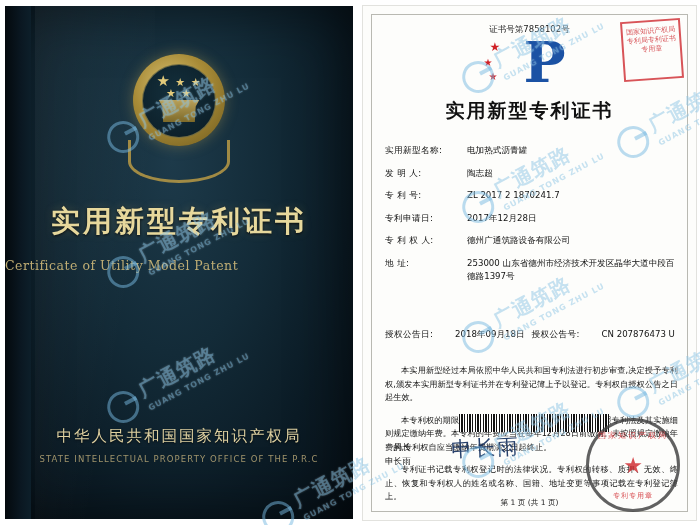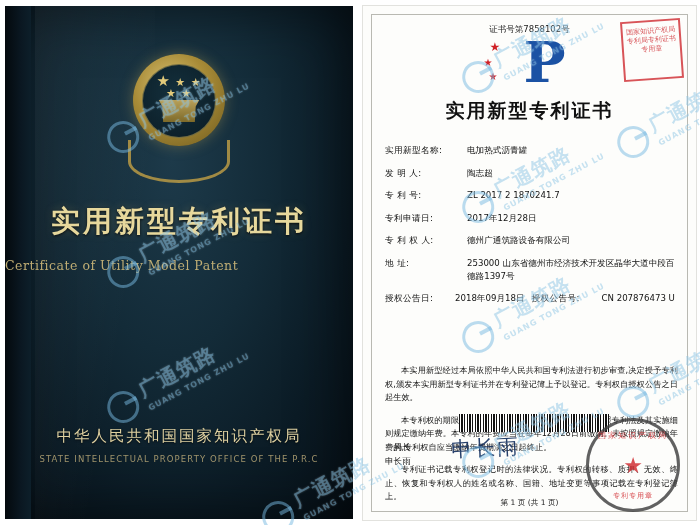--- a/index.html
+++ b/index.html
@@ -237,21 +237,21 @@
     letter-spacing: 0.4px;
   }
   .field-value {
     flex: 1 1 auto;
   }
 
   .grant-row {
     display: flex;
     margin-bottom: 9.5px;
   }
-  .grant-row .half { flex: 1 1 50%; display: flex; }
+  .grant-row .half { flex: 1 1 50%; display: flex; margin-top: 36px; }
   .grant-row .half .field-label { width: 70px; flex: 0 0 70px; }
 
   .body-text {
     position: absolute;
     left: 22px;
     right: 18px;
     top: 310px;
     font-size: 8.2px;
     line-height: 13.5px;
     color: #161616;

